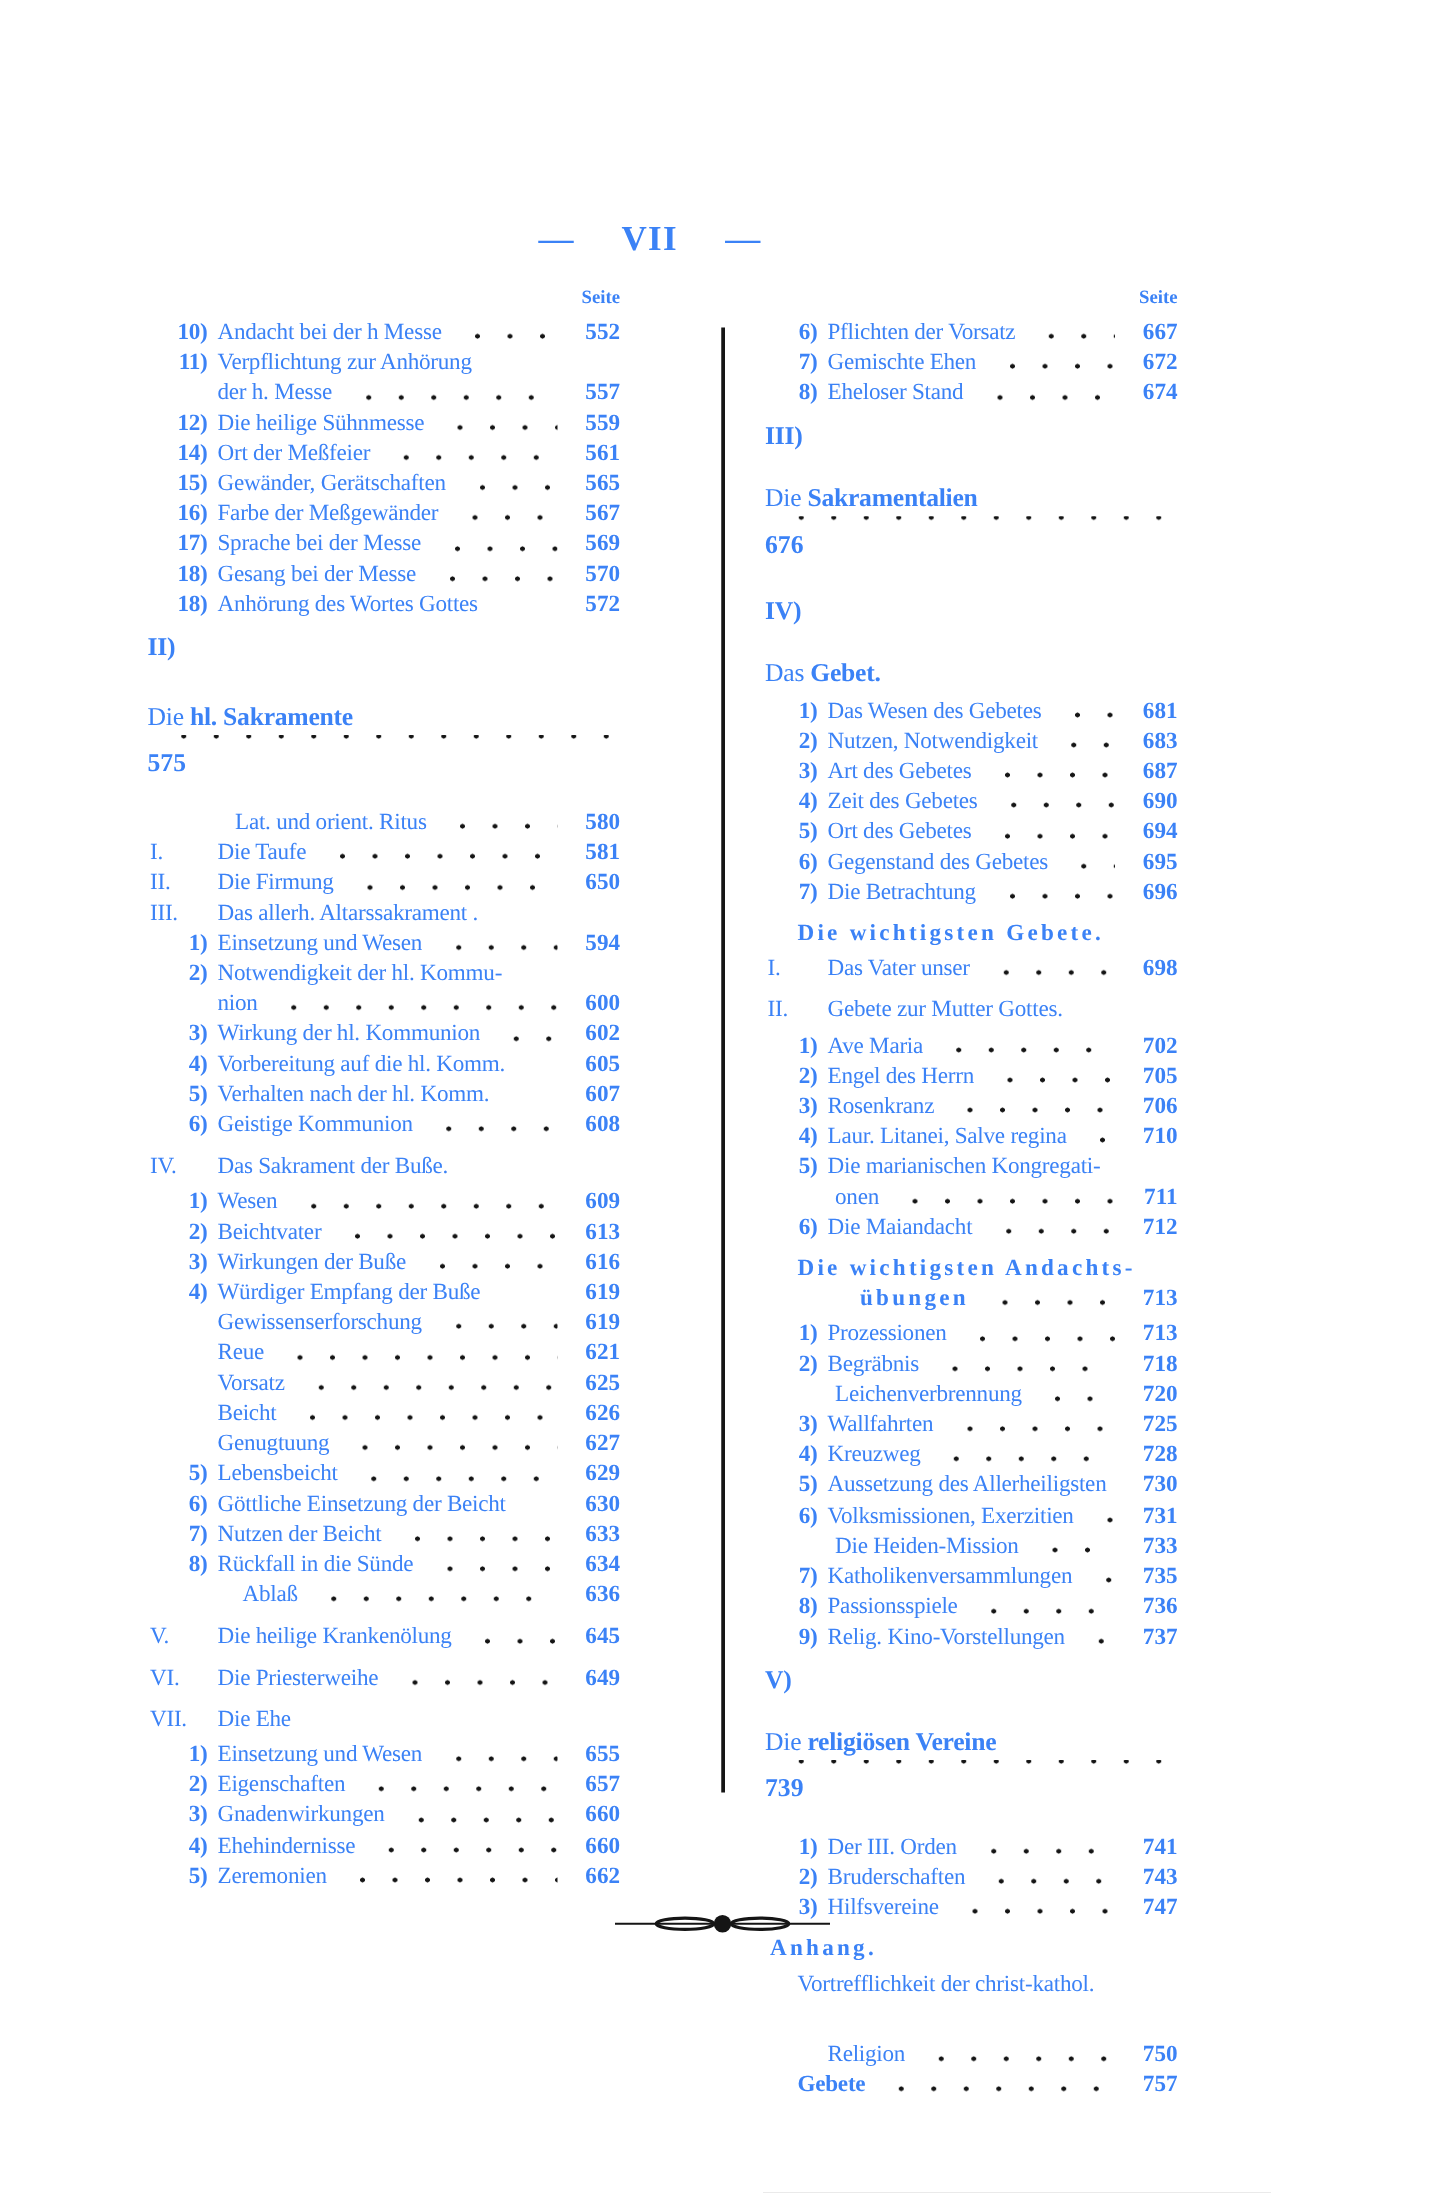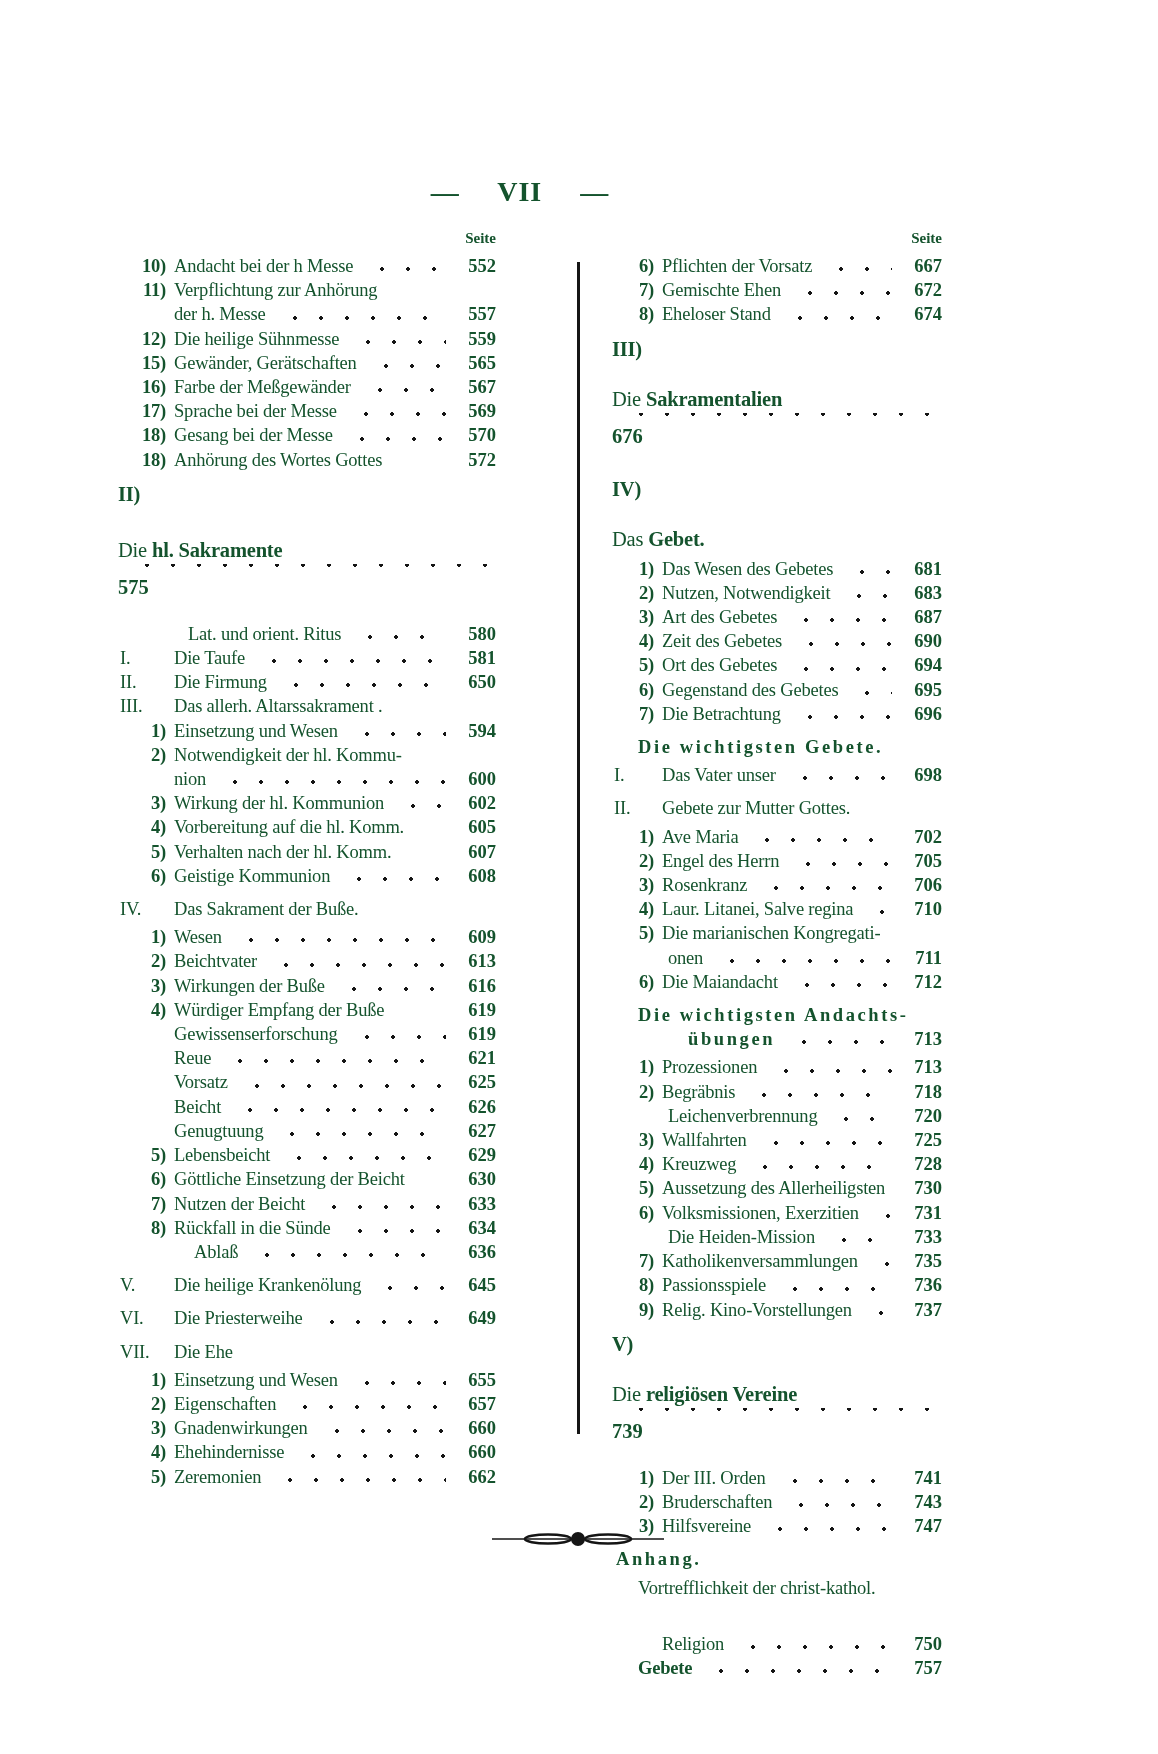--- a/index.html
+++ b/index.html
@@ -1,17 +1,17 @@
 <!DOCTYPE html>
 <html><head>
 <meta charset="utf-8">
 <style>
   html,body{margin:0;padding:0;background:#d9d9d9;}
   .page{position:relative;width:1158px;height:1754px;background:#ffffff;
-        font-family:"Liberation Serif","DejaVu Serif",serif;color:#14532d;overflow:hidden;}
+        font-family:"Liberation Serif","DejaVu Serif",serif;color:#3b82f6;overflow:hidden;}
   .header{position:absolute;top:176px;left:60px;width:920px;text-align:center;
           font-size:28px;font-weight:bold;word-spacing:30px;letter-spacing:1px;}
   .divider{position:absolute;left:577px;top:262px;width:2.5px;height:1172px;background:#151515;}
   .col{position:absolute;top:230px;}
   .col.left{left:118px;width:378px;}
   .col.right{left:612px;width:330px;}
   .seite{text-align:right;font-size:15px;margin-bottom:7px;font-weight:bold;}
   .row{display:flex;align-items:baseline;line-height:24.2px;font-size:18.5px;
        letter-spacing:-0.2px;white-space:nowrap;}
   .row .num{flex:0 0 50px;text-align:right;padding-right:8px;box-sizing:border-box;font-weight:bold;}
@@ -64,20 +64,26 @@
           <span class="dots"></span>
           <span class="pg">557</span>
         </div>
         <div class="row item">
           <span class="num">12)</span>
           <span class="txt">Die heilige Sühnmesse</span>
           <span class="dots"></span>
           <span class="pg">559</span>
         </div>
         <div class="row item">
+          <span class="num">14)</span>
+          <span class="txt">Ort der Meßfeier</span>
+          <span class="dots"></span>
+          <span class="pg">561</span>
+        </div>
+        <div class="row item">
           <span class="num">15)</span>
           <span class="txt">Gewänder, Gerätschaften</span>
           <span class="dots"></span>
           <span class="pg">565</span>
         </div>
         <div class="row item">
           <span class="num">16)</span>
           <span class="txt">Farbe der Meßgewänder</span>
           <span class="dots"></span>
           <span class="pg">567</span>

